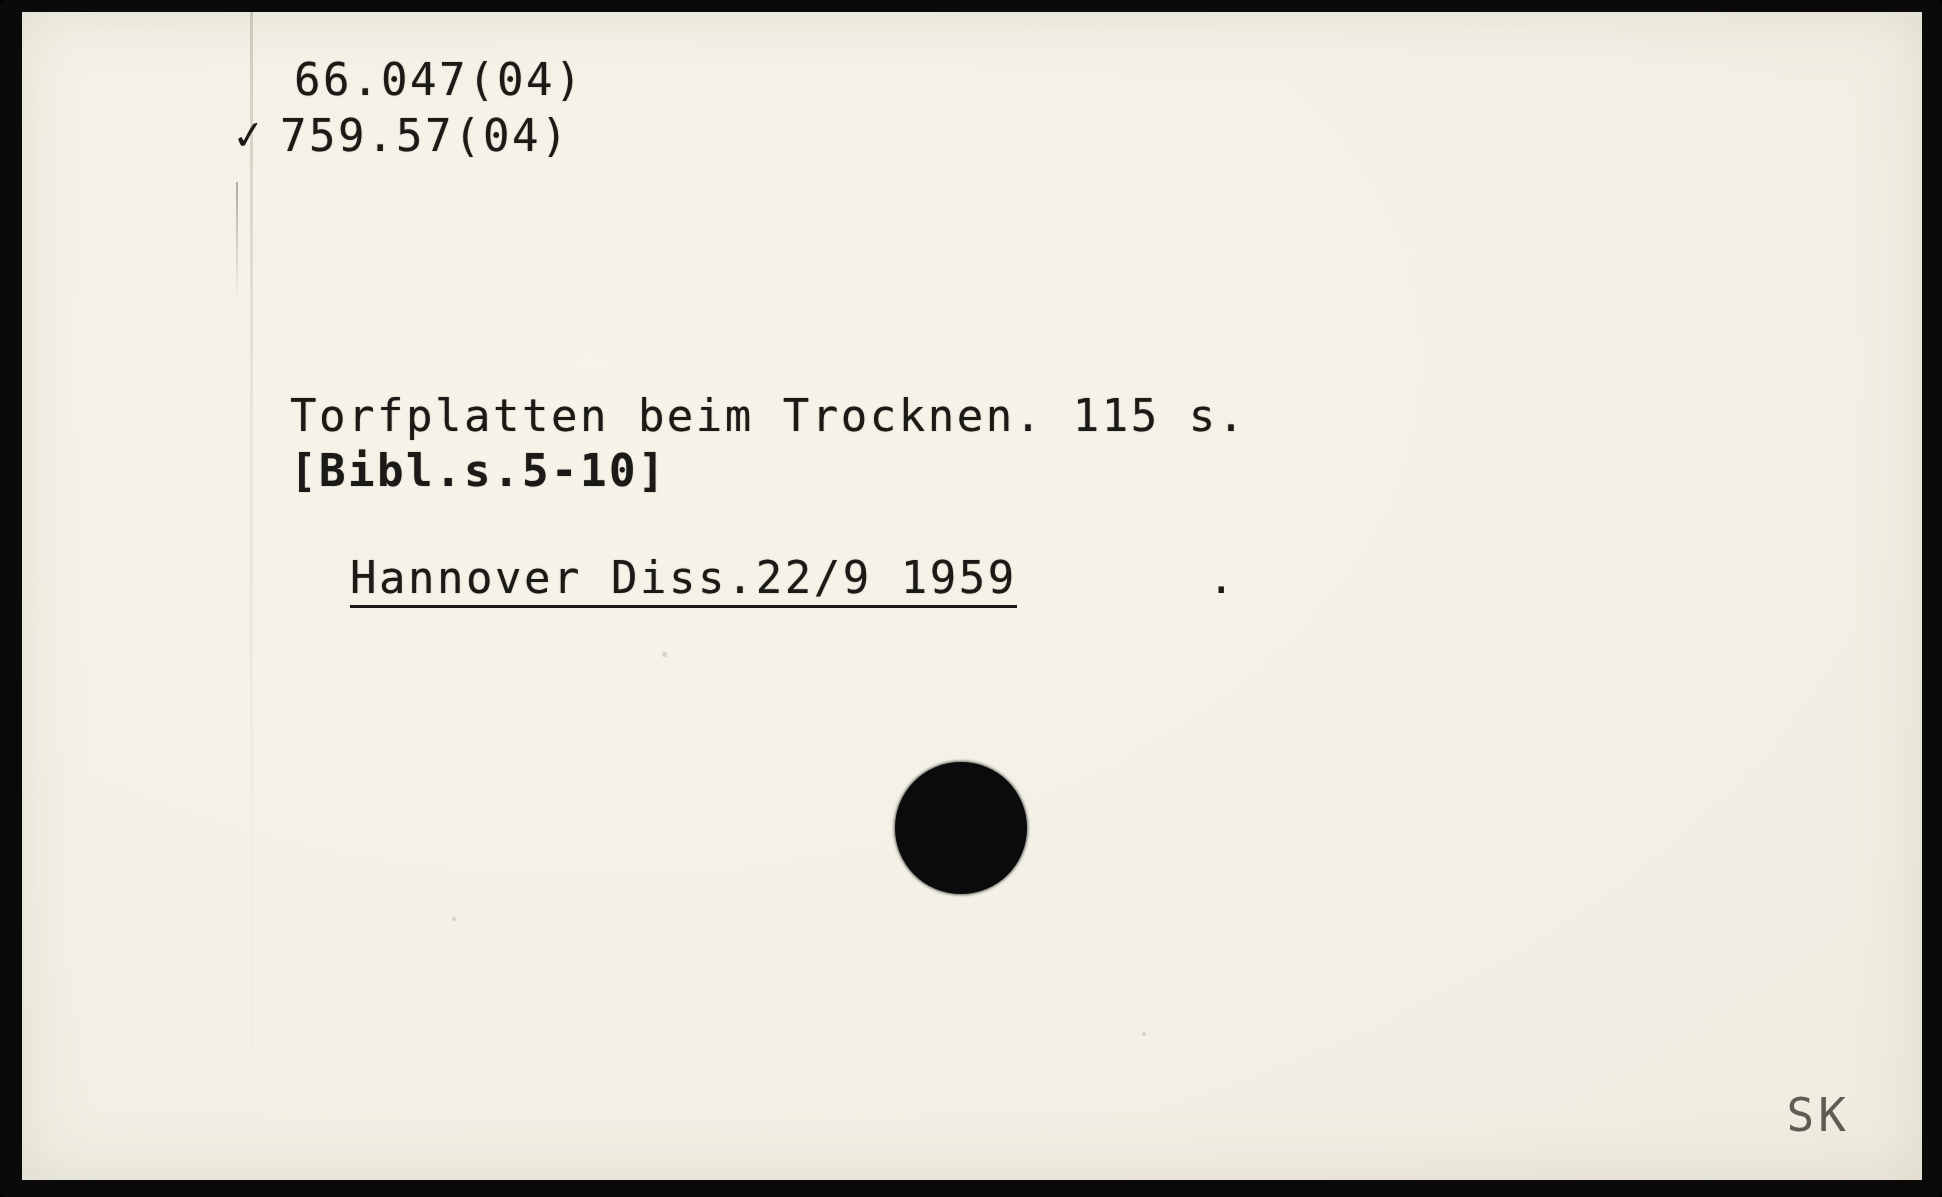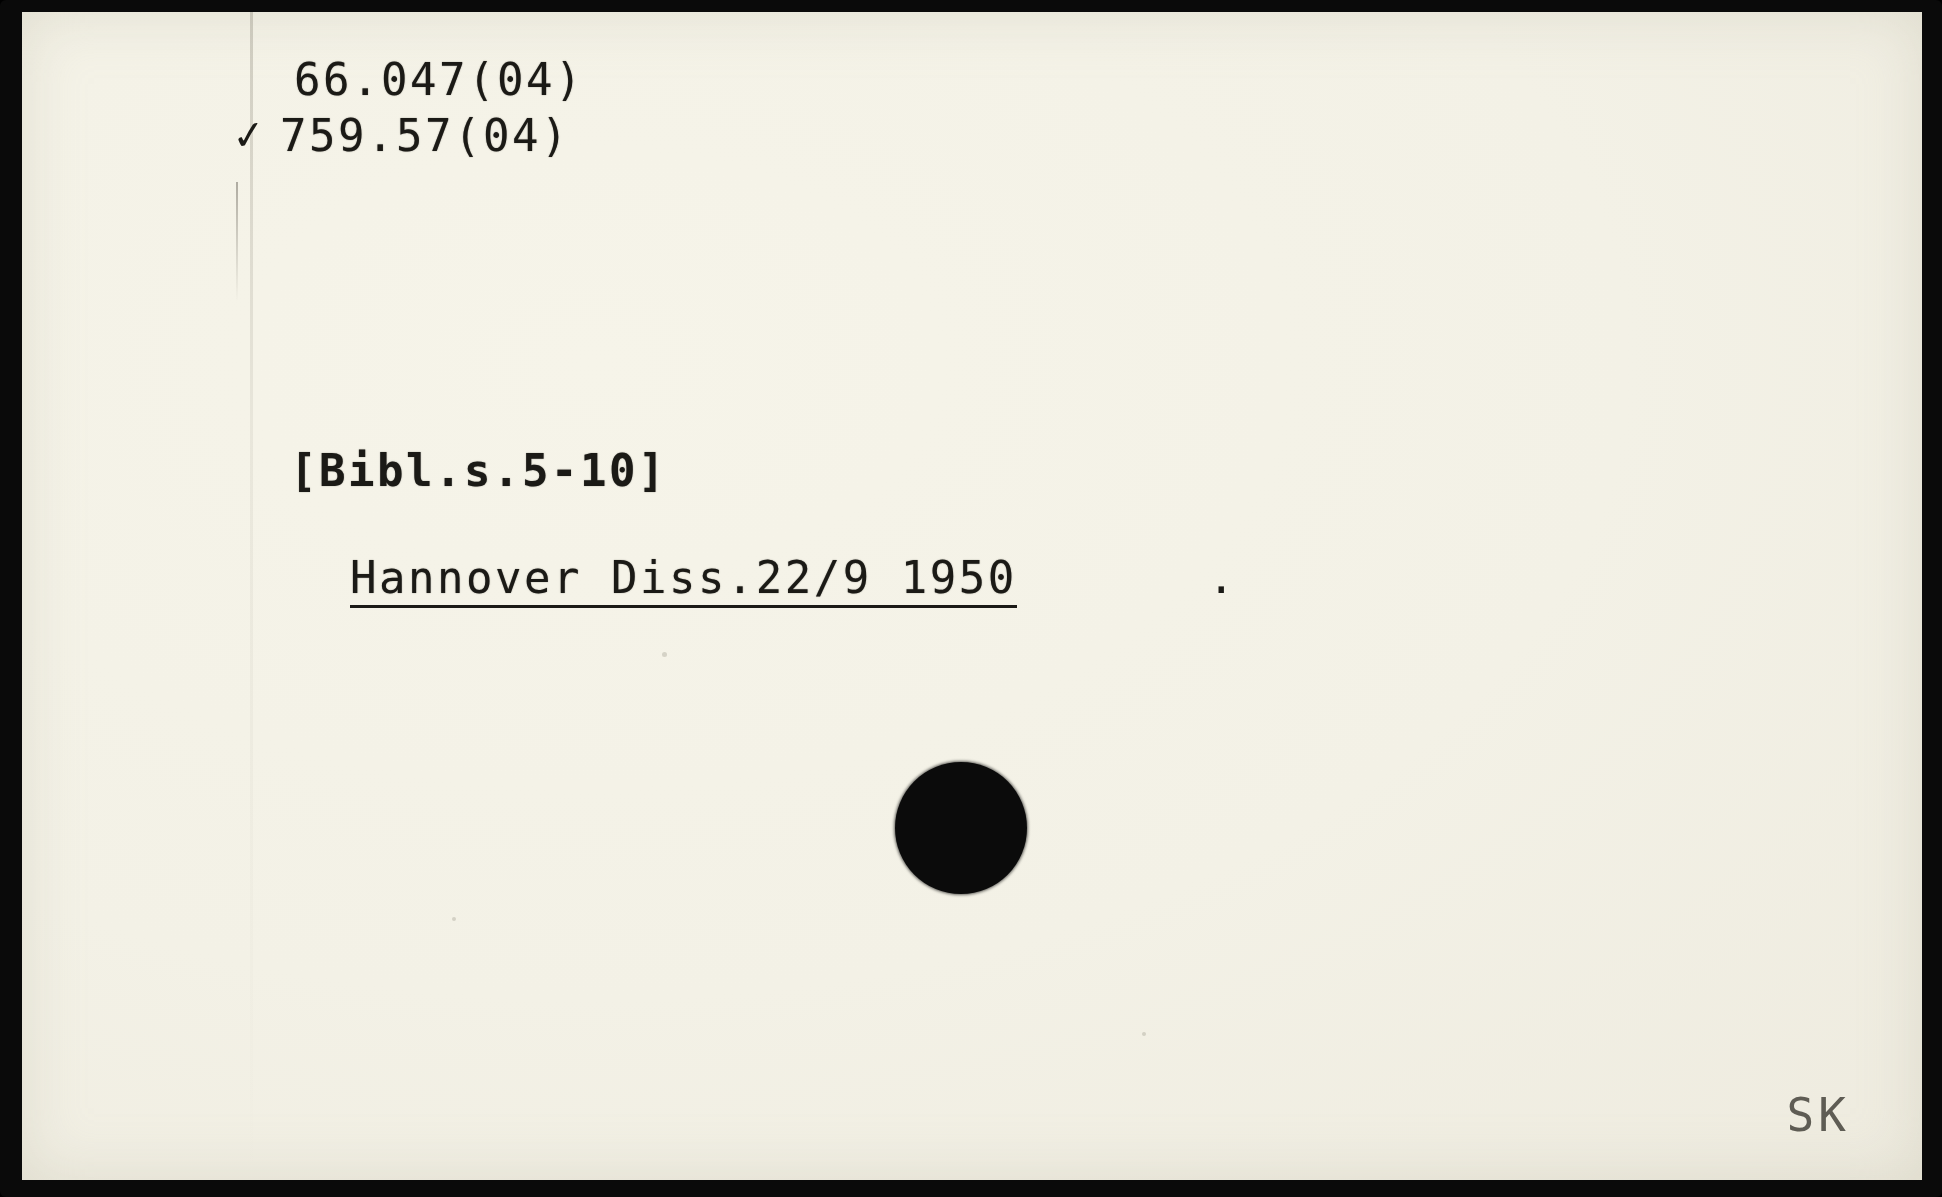--- a/index.html
+++ b/index.html
@@ -134,24 +134,25 @@
     <div class="text-layer">
 
       <div class="tline call-1">66.047(04)</div>
 
       <div class="checkmark">✓</div>
 
       <div class="tline call-2">759.57(04)</div>
 
 
 
+      <div class="tline body-2">Torfplatten beim Trocknen. 115 s.</div>
 
       <div class="tline body-3">[Bibl.s.5-10]</div>
 
-      <div class="tline imprint">Hannover Diss.22/9 1950</div>
+      <div class="tline imprint">Hannover Diss.22/9 1959</div>
 
       <div class="imprint-tail">.</div>
 
       <div class="punch-hole"></div>
 
       <div class="stamp-sk">SK</div>
 
       <div class="speckle" style="left:640px; top:640px; width:5px; height:5px;"></div>
       <div class="speckle" style="left:1120px; top:1020px; width:4px; height:4px;"></div>
       <div class="speckle" style="left:430px; top:905px; width:4px; height:4px;"></div>

